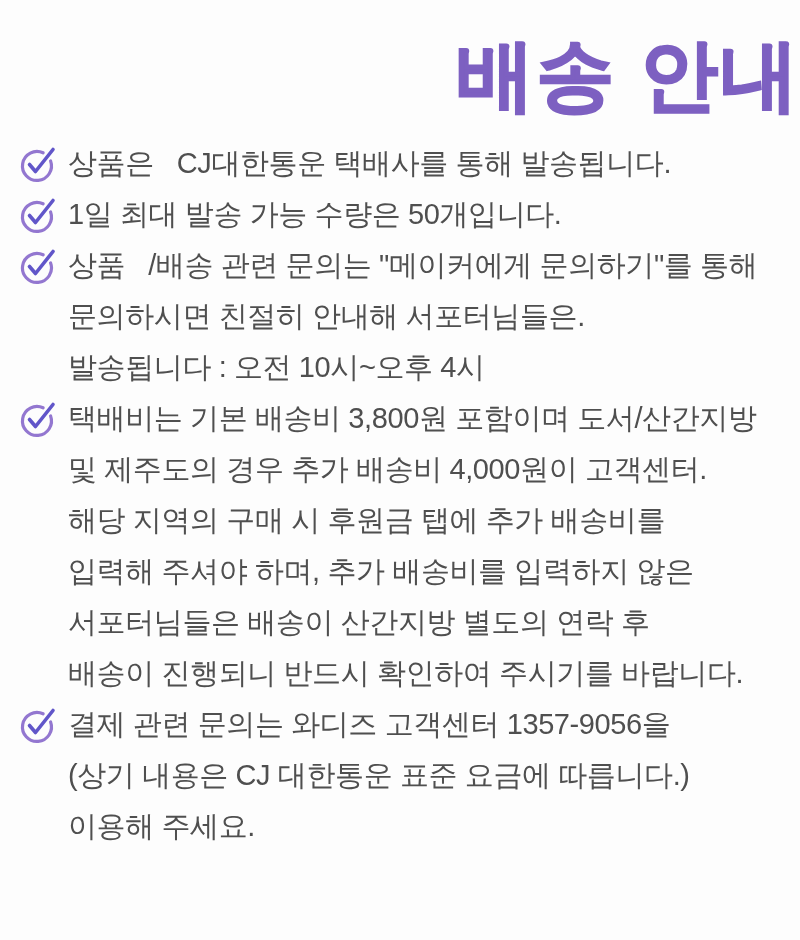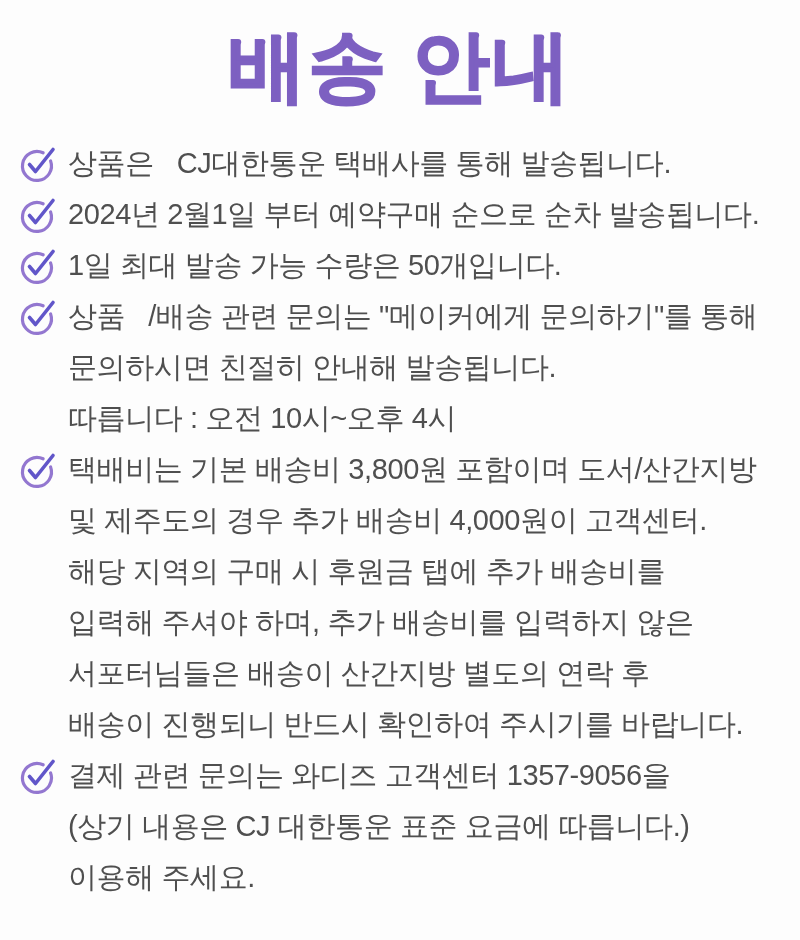--- a/index.html
+++ b/index.html
@@ -13,22 +13,22 @@
   html,body{background:#ffffff;}
   .page{
     width:800px;height:940px;
     background:var(--bg);
     font-family:"Liberation Sans","DejaVu Sans",sans-serif;
     color:var(--body);
     overflow:hidden;
     position:relative;
   }
   .title-wrap{
-    text-align:center;
-    padding-top:22px;
+    text-align:right;
+    padding-top:31px;
     height:138px;
   }
   .page-title{
     font-size:78px;
     font-weight:900;
     line-height:1.15;
     letter-spacing:2px;
     color:var(--title);
     -webkit-text-stroke:2px var(--title);
   }
@@ -82,45 +82,34 @@
         </div>
       </div>
       <div class="notice-item">
         <span class="icon-col">
           <svg class="check-circle" viewBox="0 0 40 40" fill="none" xmlns="http://www.w3.org/2000/svg">
             <path d="M 32.6 17 A 14.5 14.5 0 1 1 25.1 8.8" stroke="var(--ring)" stroke-width="3.2" stroke-linecap="round"></path>
             <path d="M 11.5 20.5 L 17.5 27.5 L 35 5.5" stroke="var(--check)" stroke-width="3.6" stroke-linecap="round" stroke-linejoin="round"></path>
           </svg>
         </span>
         <div class="lines">
-          <div class="notice-line">2024년 2월1일 부터 예약구매 순으로 순차 발송됩니다.</div>
-        </div>
-      </div>
-      <div class="notice-item">
-        <span class="icon-col">
-          <svg class="check-circle" viewBox="0 0 40 40" fill="none" xmlns="http://www.w3.org/2000/svg">
-            <path d="M 32.6 17 A 14.5 14.5 0 1 1 25.1 8.8" stroke="var(--ring)" stroke-width="3.2" stroke-linecap="round"></path>
-            <path d="M 11.5 20.5 L 17.5 27.5 L 35 5.5" stroke="var(--check)" stroke-width="3.6" stroke-linecap="round" stroke-linejoin="round"></path>
-          </svg>
-        </span>
-        <div class="lines">
           <div class="notice-line">1일 최대 발송 가능 수량은 50개입니다.</div>
         </div>
       </div>
       <div class="notice-item">
         <span class="icon-col">
           <svg class="check-circle" viewBox="0 0 40 40" fill="none" xmlns="http://www.w3.org/2000/svg">
             <path d="M 32.6 17 A 14.5 14.5 0 1 1 25.1 8.8" stroke="var(--ring)" stroke-width="3.2" stroke-linecap="round"></path>
             <path d="M 11.5 20.5 L 17.5 27.5 L 35 5.5" stroke="var(--check)" stroke-width="3.6" stroke-linecap="round" stroke-linejoin="round"></path>
           </svg>
         </span>
         <div class="lines">
           <div class="notice-line">상품   /배송 관련 문의는 "메이커에게 문의하기"를 통해</div>
-          <div class="notice-line">문의하시면 친절히 안내해 발송됩니다.</div>
-          <div class="notice-line">따릅니다 : 오전 10시~오후 4시</div>
+          <div class="notice-line">문의하시면 친절히 안내해 서포터님들은.</div>
+          <div class="notice-line">발송됩니다 : 오전 10시~오후 4시</div>
         </div>
       </div>
       <div class="notice-item">
         <span class="icon-col">
           <svg class="check-circle" viewBox="0 0 40 40" fill="none" xmlns="http://www.w3.org/2000/svg">
             <path d="M 32.6 17 A 14.5 14.5 0 1 1 25.1 8.8" stroke="var(--ring)" stroke-width="3.2" stroke-linecap="round"></path>
             <path d="M 11.5 20.5 L 17.5 27.5 L 35 5.5" stroke="var(--check)" stroke-width="3.6" stroke-linecap="round" stroke-linejoin="round"></path>
           </svg>
         </span>
         <div class="lines">

